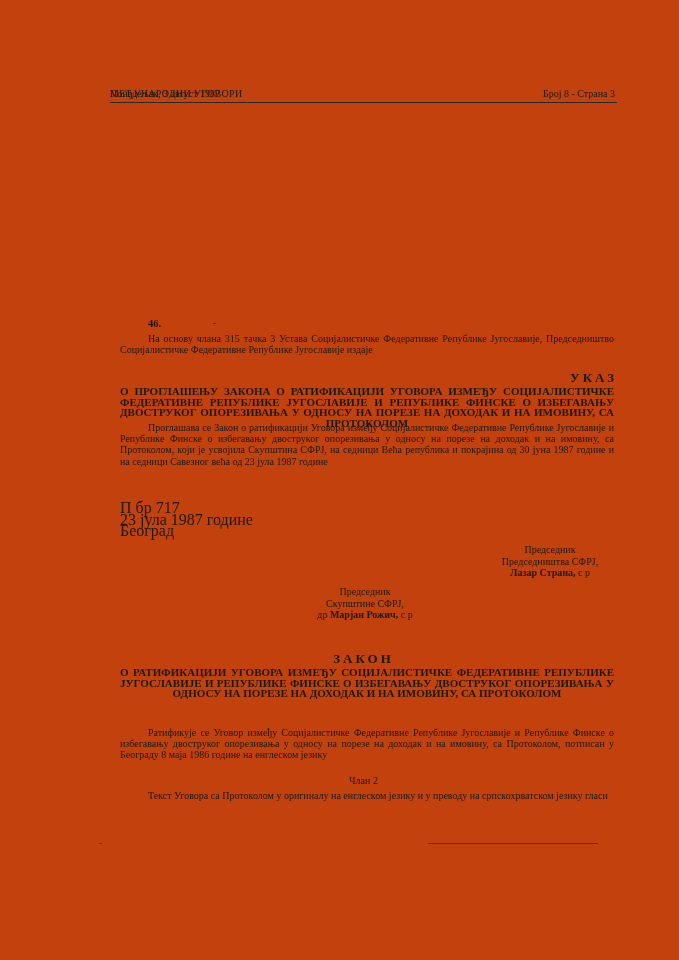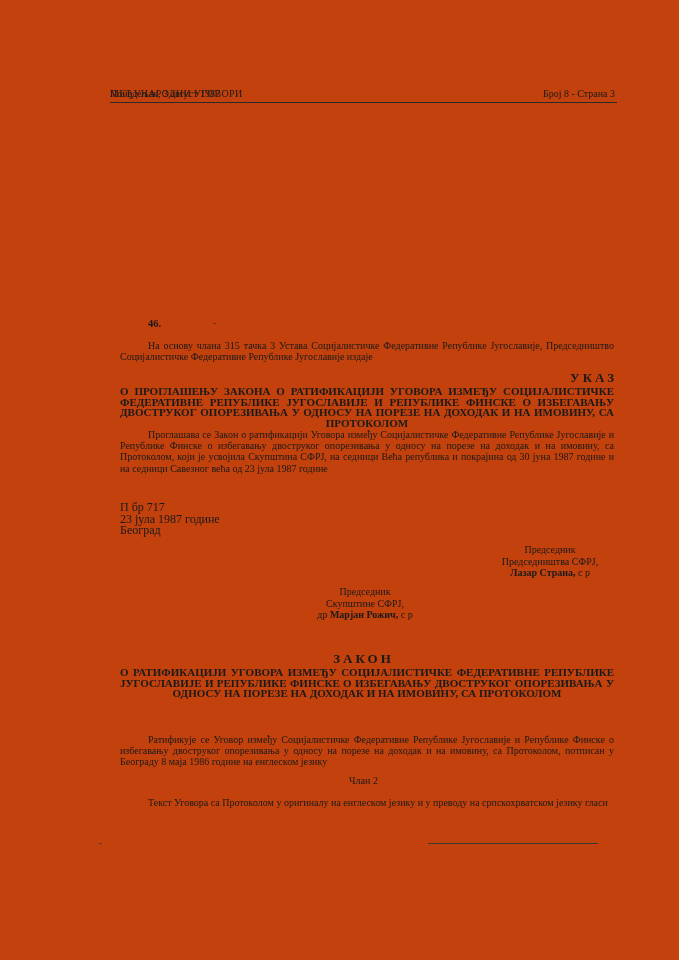--- a/index.html
+++ b/index.html
@@ -46,21 +46,21 @@
     }
     .para {
       font-size: 10px;
       line-height: 11.2px;
       text-align: justify;
       text-align-last: left;
     }
     .p-intro {
       left: 120px; top: 333px; width: 494px;
     }
-    .indent { text-indent: 28px; margin-top: 7px; }
+    .indent { text-indent: 28px; }
 
     .title-big {
       left: 110px; width: 507px;
       text-align: center;
       font-size: 13px;
       font-weight: bold;
       letter-spacing: 3px;
     }
     .t-ukaz { top: 370px; text-align: right; }
     .title-sub {
@@ -69,21 +69,21 @@
       line-height: 10.6px;
       font-weight: bold;
       text-align: justify;
       text-align-last: center;
     }
     .ts-ukaz { top: 386px; }
     .p-proglasava { left: 120px; top: 422px; width: 494px; }
 
     .small-block {
       left: 120px; top: 502px;
-      font-size: 12px; line-height: 11.5px;
+      font-size: 16px; line-height: 11.5px;
     }
     .sign-right {
       left: 470px; top: 544px; width: 160px;
       font-size: 10px; line-height: 11.5px;
       text-align: center;
     }
     .sign-center {
       left: 280px; top: 586px; width: 170px;
       font-size: 10px; line-height: 11.5px;
       text-align: center;

